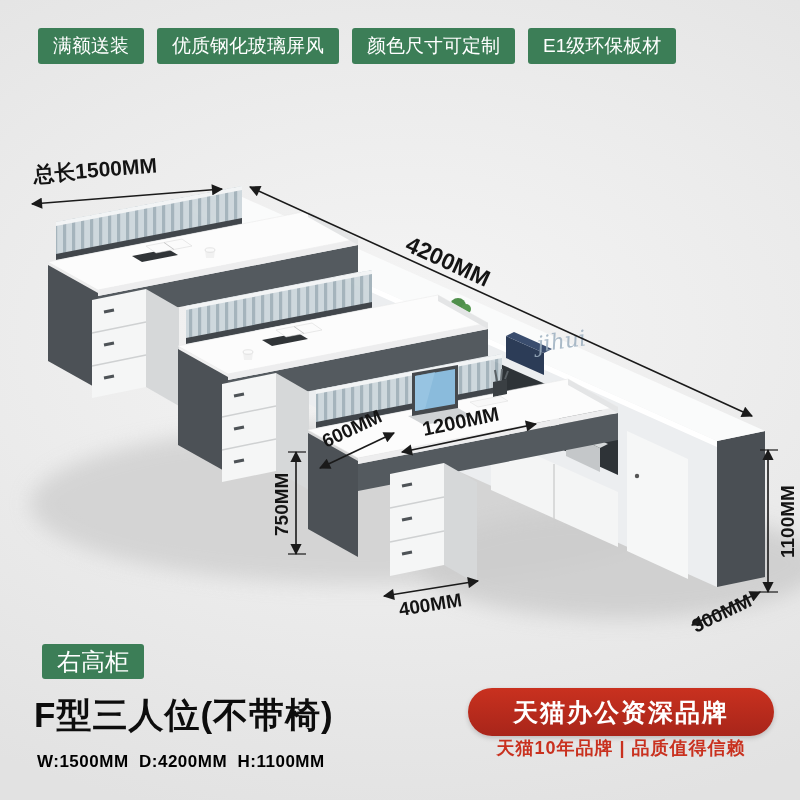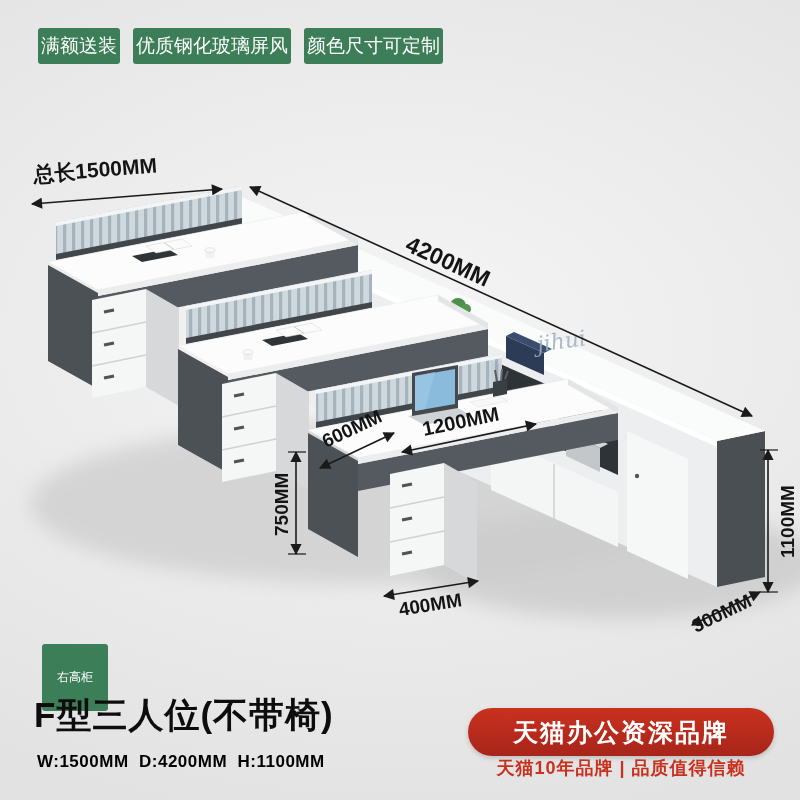--- a/index.html
+++ b/index.html
@@ -4,48 +4,49 @@
 <style>
   html,body{margin:0;padding:0;}
   body{
     width:800px;height:800px;position:relative;overflow:hidden;
     background:radial-gradient(ellipse 95% 62% at 50% 42%, #f5f5f5 0%, #ebebeb 55%, #e2e2e2 100%);
     font-family:"Liberation Sans",sans-serif;
   }
   .badges{position:absolute;top:28px;left:38px;display:flex;gap:13px;}
   .badge{
     background:var(--badge-green);color:#fff;font-size:19px;height:36px;line-height:36px;
-    padding:0 3px;border-radius:3px;white-space:nowrap;
+    padding:0 15px;border-radius:3px;white-space:nowrap;
   }
   .scene{position:absolute;left:0;top:84px;}
   .corner-badge{
     position:absolute;left:42px;top:644px;background:var(--badge-green);color:#fff;
-    font-size:12px;height:35px;line-height:35px;padding:16px 15px;border-radius:3px;
+    font-size:24px;height:35px;line-height:35px;padding:0 15px;border-radius:3px;
   }
   .title{position:absolute;left:34px;top:692px;font-size:35px;font-weight:bold;color:#0d0d0d;letter-spacing:1px;}
   .specs{position:absolute;left:37px;top:752px;font-size:17px;font-weight:bold;color:#000000;letter-spacing:.5px;white-space:pre;}
-  .brand-wrap{position:absolute;right:26px;top:708px;width:306px;text-align:center;}
+  .brand-wrap{position:absolute;right:26px;top:688px;width:306px;text-align:center;}
   .brand-pill{
     display:block;background:linear-gradient(180deg,var(--brand-red) 0%,var(--brand-red-dark) 100%);
     color:#fff;font-size:25px;font-weight:bold;line-height:48px;border-radius:26px;letter-spacing:2px;
     box-shadow:0 2px 5px rgba(0,0,0,.18);
   }
   .brand-tagline{color:var(--brand-red);font-size:18px;font-weight:bold;letter-spacing:1px;}
   .dim-line{stroke:#1a1a1a;stroke-width:1.6;fill:none;}
   .dim-tick{stroke:#1a1a1a;stroke-width:1.2;}
   .dim-label{fill:var(--dim-text);font-weight:bold;font-family:"Liberation Sans",sans-serif;}
   .watermark{fill:#9db0c0;font-style:italic;font-family:"DejaVu Serif",serif;opacity:.85;}
 </style>
 </head>
 <body>
 
 <div class="badges">
   <span class="badge">满额送装</span>
   <span class="badge">优质钢化玻璃屏风</span>
   <span class="badge">颜色尺寸可定制</span>
+  <span class="badge">E1级环保板材</span>
 </div>
 
 <svg class="scene" width="800" height="570" viewBox="0 0 800 570">
   <defs>
     <pattern id="glass" width="9" height="12" patternUnits="userSpaceOnUse">
       <rect width="9" height="12" fill="#cdd7dc"></rect>
       <rect width="3.2" height="12" fill="#a2b2ba"></rect>
     </pattern>
     <marker id="arr" viewBox="0 0 10 10" refX="9" refY="5" markerWidth="9" markerHeight="7" orient="auto-start-reverse">
       <path d="M0,0 L10,5 L0,10 z" fill="#1a1a1a"></path>

